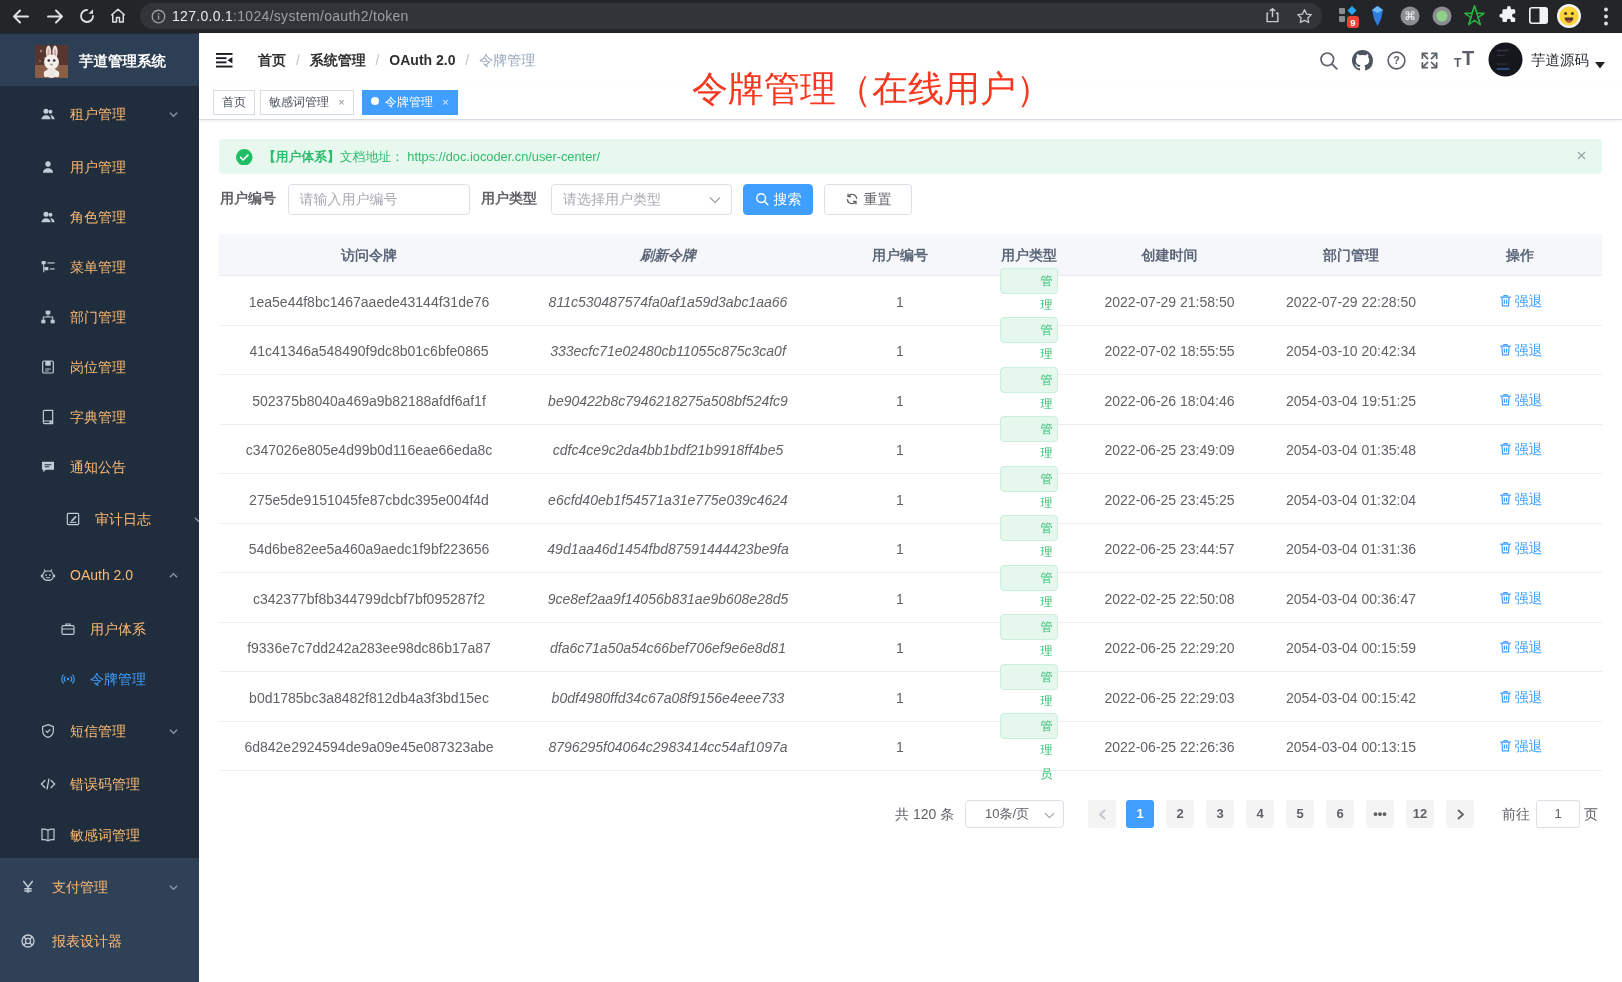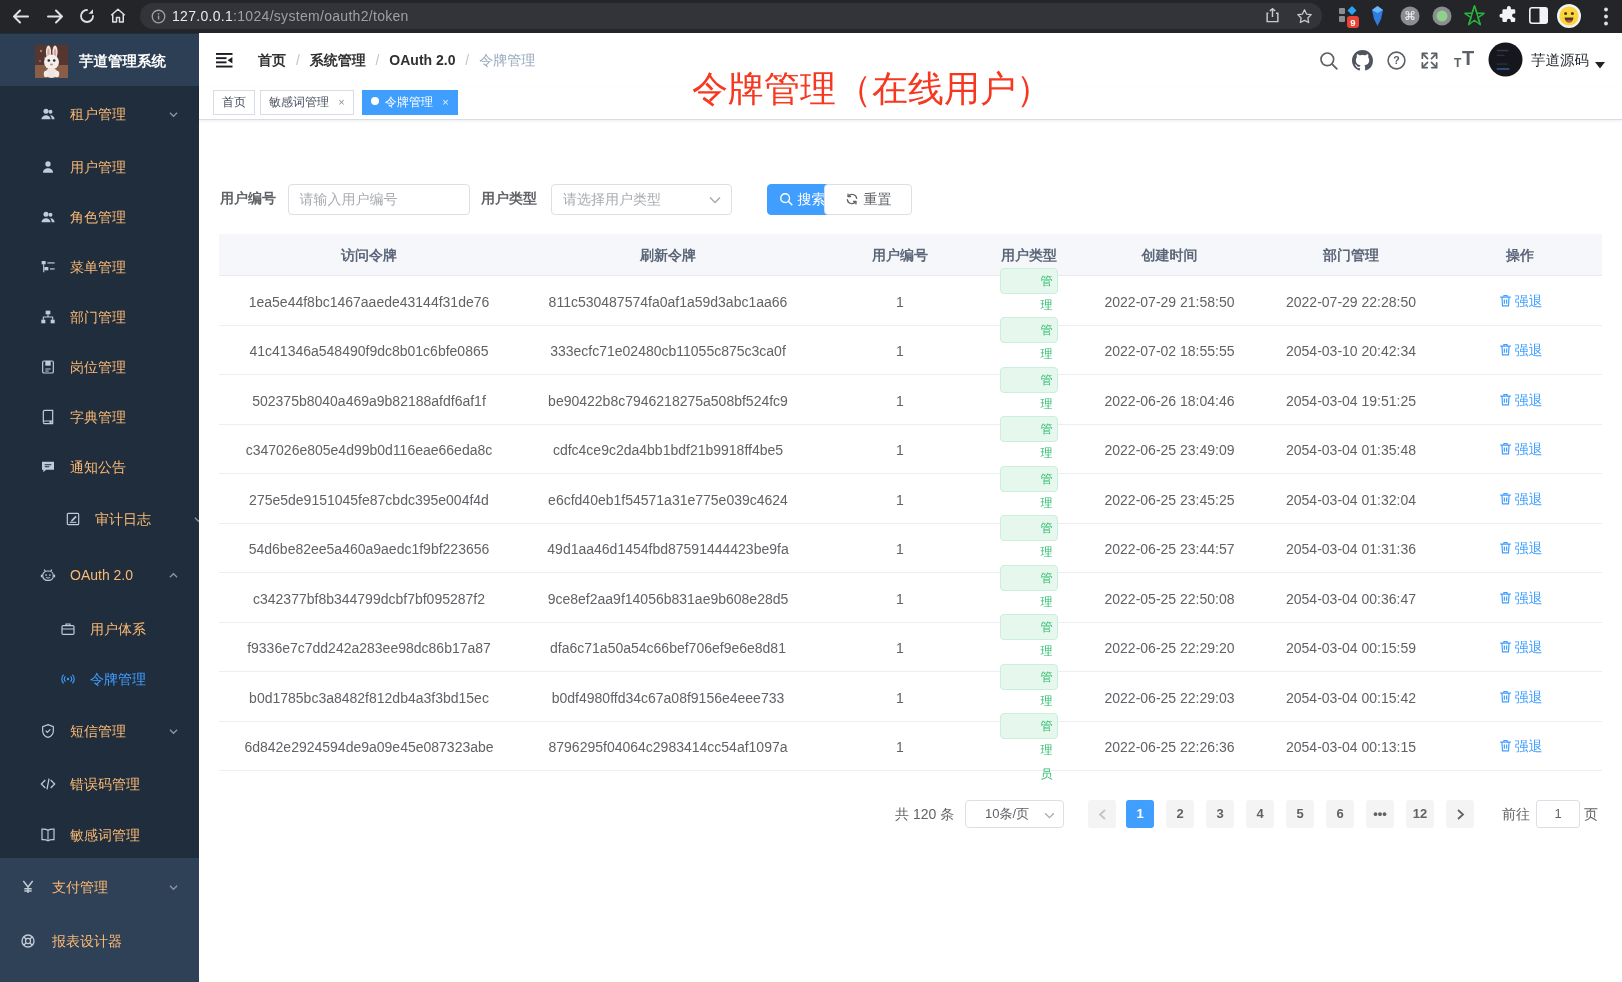--- a/index.html
+++ b/index.html
@@ -44,28 +44,28 @@
 #redtitle { position:absolute; left:493px; top:32px; font-size:36px; color:#f5381f; white-space:nowrap; }
 
 
 #alert { position:absolute; left:20px; top:106px; width:1383px; height:35px; background:#e7f8ee; border-radius:4px; color:#2dbd6e; font-size:12.8px; }
 #alert .msg { position:absolute; left:44px; top:0; line-height:35px; white-space:nowrap; }
 
 
 .flabel { position:absolute; top:150px; height:31px; line-height:31px; font-size:14px; font-weight:bold; color:#606266; }
 .finput { position:absolute; top:151px; height:31px; border:1px solid #dcdfe6; border-radius:4px; background:#fff; font-size:14px; color:#a8abb2; line-height:29px; padding-left:11px; }
 .fbtn { position:absolute; top:151px; height:31px; border-radius:4px; font-size:14px; line-height:29px; text-align:center; }
-#btnSearch { left:568px; width:70px; background:#409eff; border:1px solid #409eff; color:#fff; }
+#btnSearch { left:544px; width:70px; background:#409eff; border:1px solid #409eff; color:#fff; }
 #btnReset { left:625px; width:88px; background:#fff; border:1px solid #dcdfe6; color:#606266; }
 
 
 #table { position:absolute; left:20px; top:201px; width:1383px; }
 #table .hd { display:flex; height:42px; background:#f6f7fa; align-items:center; font-size:14px; color:#5b6679; font-weight:600; padding-top:2px; border-bottom:1px solid #e7eaf0; }
 #table .tr { display:flex; height:49.5px; align-items:center; font-size:14px; color:#606266; border-bottom:1px solid #ebeef5; background:#fff; padding-top:3px; }
-.c1{width:300px;} .c2{width:298px;} .c3{width:166px;} .c4{width:92px;} .c5{width:189px;} .c6{width:174px;} .c7{width:164px;}
+.c1{width:300px;} .c2{width:298px;font-style:italic;} .c3{width:166px;} .c4{width:92px;} .c5{width:189px;} .c6{width:174px;} .c7{width:164px;}
 #table .cell { text-align:center; }
 .gtag { display:inline-block; width:58px; height:26px; line-height:24px; background:#e6f8ed; border:1px solid #c9f0da; border-radius:4px; color:#2dbd6e; font-size:12px;padding-left:35px; }
 .kick { color:#409eff; }
 .kick svg { vertical-align:-2px; margin-right:2px; }
 
 
 #pager { position:absolute; left:0; top:767px; width:1423px; height:28px; font-size:14px; color:#606266; }
 #pager .abs { position:absolute; top:0; }
 .pbtn { position:absolute; top:0; width:28px; height:28px; border-radius:3px; background:#f4f4f5; text-align:center; line-height:28px; font-size:13px; font-weight:600; color:#606266; }
 .pbtn.on { background:#409eff; color:#fff; }
@@ -397,20 +397,30 @@
     <svg class="abs" style="left:1396px;top:29px;" width="10" height="7" viewBox="0 0 10 7">
         <path d="M0 0h10L5 6.5z" fill="#1f2329"></path>
       </svg>
   </div>
   <div id="tagsbar">
     <span class="tag" style="left:14px;">首页</span>
     <span class="tag" style="left:61px;">敏感词管理 <span class="x">×</span></span>
     <span class="tag on" style="left:163px;"><span class="dot"></span>令牌管理 <span class="x">×</span></span>
   </div>
   <div id="redtitle">令牌管理（在线用户）</div>
+  <div id="alert">
+    <svg class="abs" style="left:17px;top:9.5px;" width="16.5" height="16.5" viewBox="0 0 17 17">
+        <circle cx="8.5" cy="8.5" r="8.5" fill="#1fbd66"></circle>
+        <path d="M4.7 8.7l2.6 2.6 5-5" stroke="#fff" stroke-width="1.7" fill="none" stroke-linecap="round" stroke-linejoin="round"></path>
+      </svg>
+    <div class="msg"><b style="font-weight:bold;">【用户体系】</b>文档地址： <span>https://doc.iocoder.cn/user-center/</span></div>
+    <svg class="abs" style="left:1358px;top:12px;" width="9" height="9" viewBox="0 0 9 9">
+        <path d="M1 1l7 7M8 1L1 8" stroke="#9aa0a8" stroke-width="1.2"></path>
+      </svg>
+  </div>
   <div class="flabel" style="left:21px;">用户编号</div>
   <div class="finput" style="left:88.5px; width:182px;">请输入用户编号</div>
   <div class="flabel" style="left:282px;">用户类型</div>
   <div class="finput" style="left:352px; width:181px;">请选择用户类型<svg class="abs" style="right:10px;top:11px;" width="12" height="8" viewBox="0 0 12 8">
         <path d="M1 1.5l5 5 5-5" stroke="#a8abb2" stroke-width="1.5" fill="none"></path>
       </svg></div>
   <div class="fbtn" id="btnSearch"><svg style="vertical-align:-2px;margin-right:5px;" width="14" height="14" viewBox="0 0 24 24">
         <circle cx="10.5" cy="10.5" r="7.5" stroke="#fff" stroke-width="2.4" fill="none"></circle>
         <path d="M16 16l6 6" stroke="#fff" stroke-width="2.6" stroke-linecap="round"></path>
       </svg>搜索</div>
@@ -494,21 +504,21 @@
           <div class="cell c6">2054-03-04 01:31:36</div>
           <div class="cell c7"><span class="kick"><svg width="15" height="15" viewBox="0 0 24 24" fill="none" stroke="#409eff" stroke-width="1.9">
                 <path d="M3.5 6.5h17M9.5 6.5V4h5v2.5M6.3 6.5L7.2 20.5h9.6l.9-14M10.2 10.5v6.5M13.8 10.5v6.5"></path>
               </svg>强退</span></div>
         </div>
         <div class="tr">
           <div class="cell c1">c342377bf8b344799dcbf7bf095287f2</div>
           <div class="cell c2">9ce8ef2aa9f14056b831ae9b608e28d5</div>
           <div class="cell c3">1</div>
           <div class="cell c4"><span class="gtag">管理员</span></div>
-          <div class="cell c5">2022-05-25 22:50:08</div>
+          <div class="cell c5">2022-02-25 22:50:08</div>
           <div class="cell c6">2054-03-04 00:36:47</div>
           <div class="cell c7"><span class="kick"><svg width="15" height="15" viewBox="0 0 24 24" fill="none" stroke="#409eff" stroke-width="1.9">
                 <path d="M3.5 6.5h17M9.5 6.5V4h5v2.5M6.3 6.5L7.2 20.5h9.6l.9-14M10.2 10.5v6.5M13.8 10.5v6.5"></path>
               </svg>强退</span></div>
         </div>
         <div class="tr">
           <div class="cell c1">f9336e7c7dd242a283ee98dc86b17a87</div>
           <div class="cell c2">dfa6c71a50a54c66bef706ef9e6e8d81</div>
           <div class="cell c3">1</div>
           <div class="cell c4"><span class="gtag">管理员</span></div>

